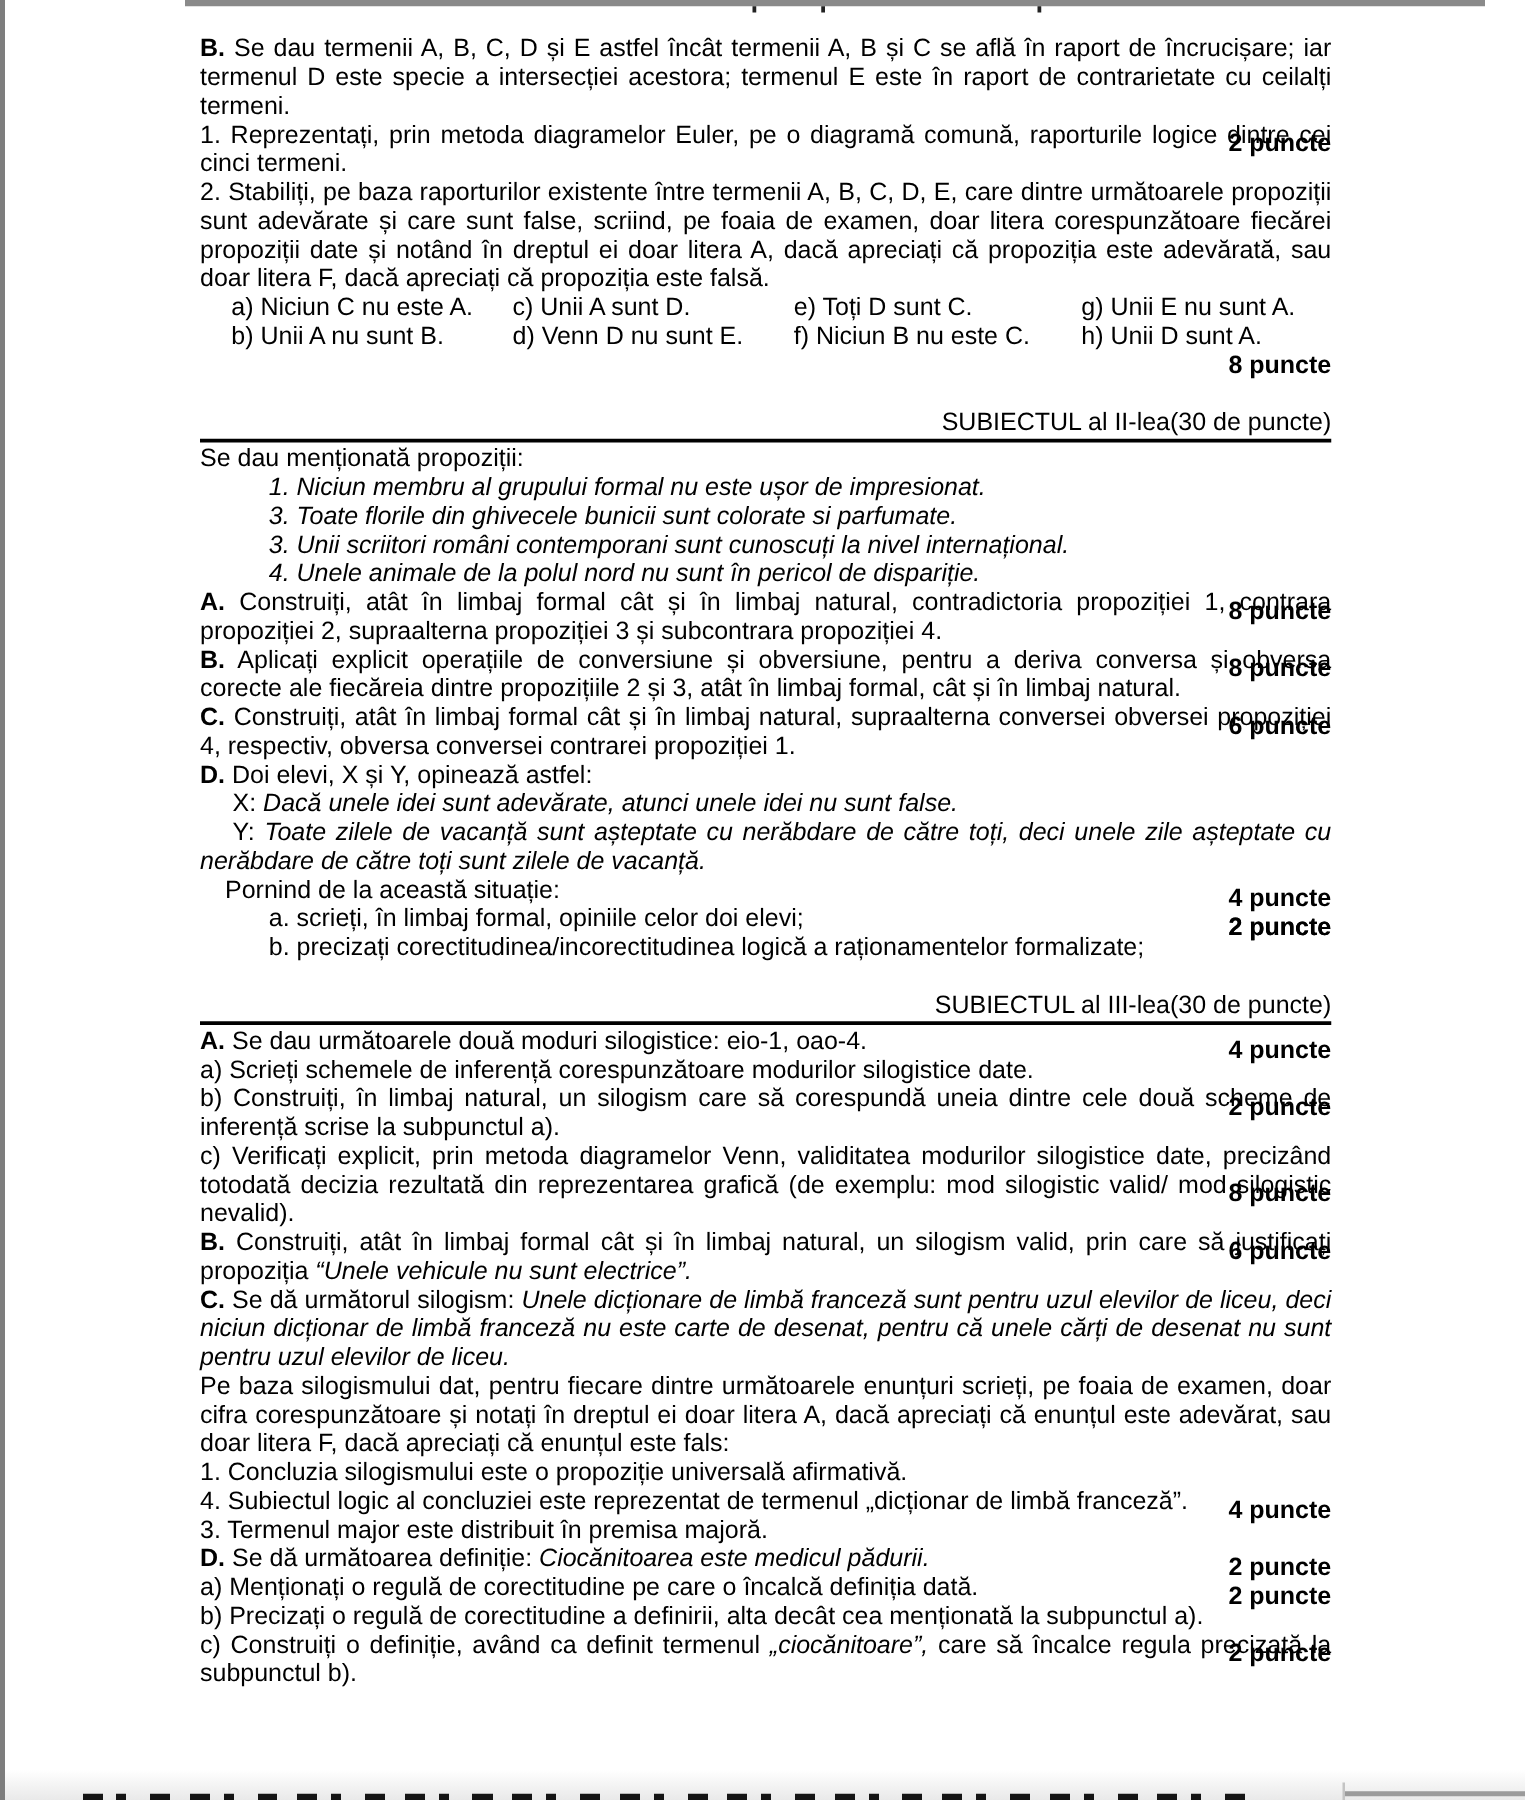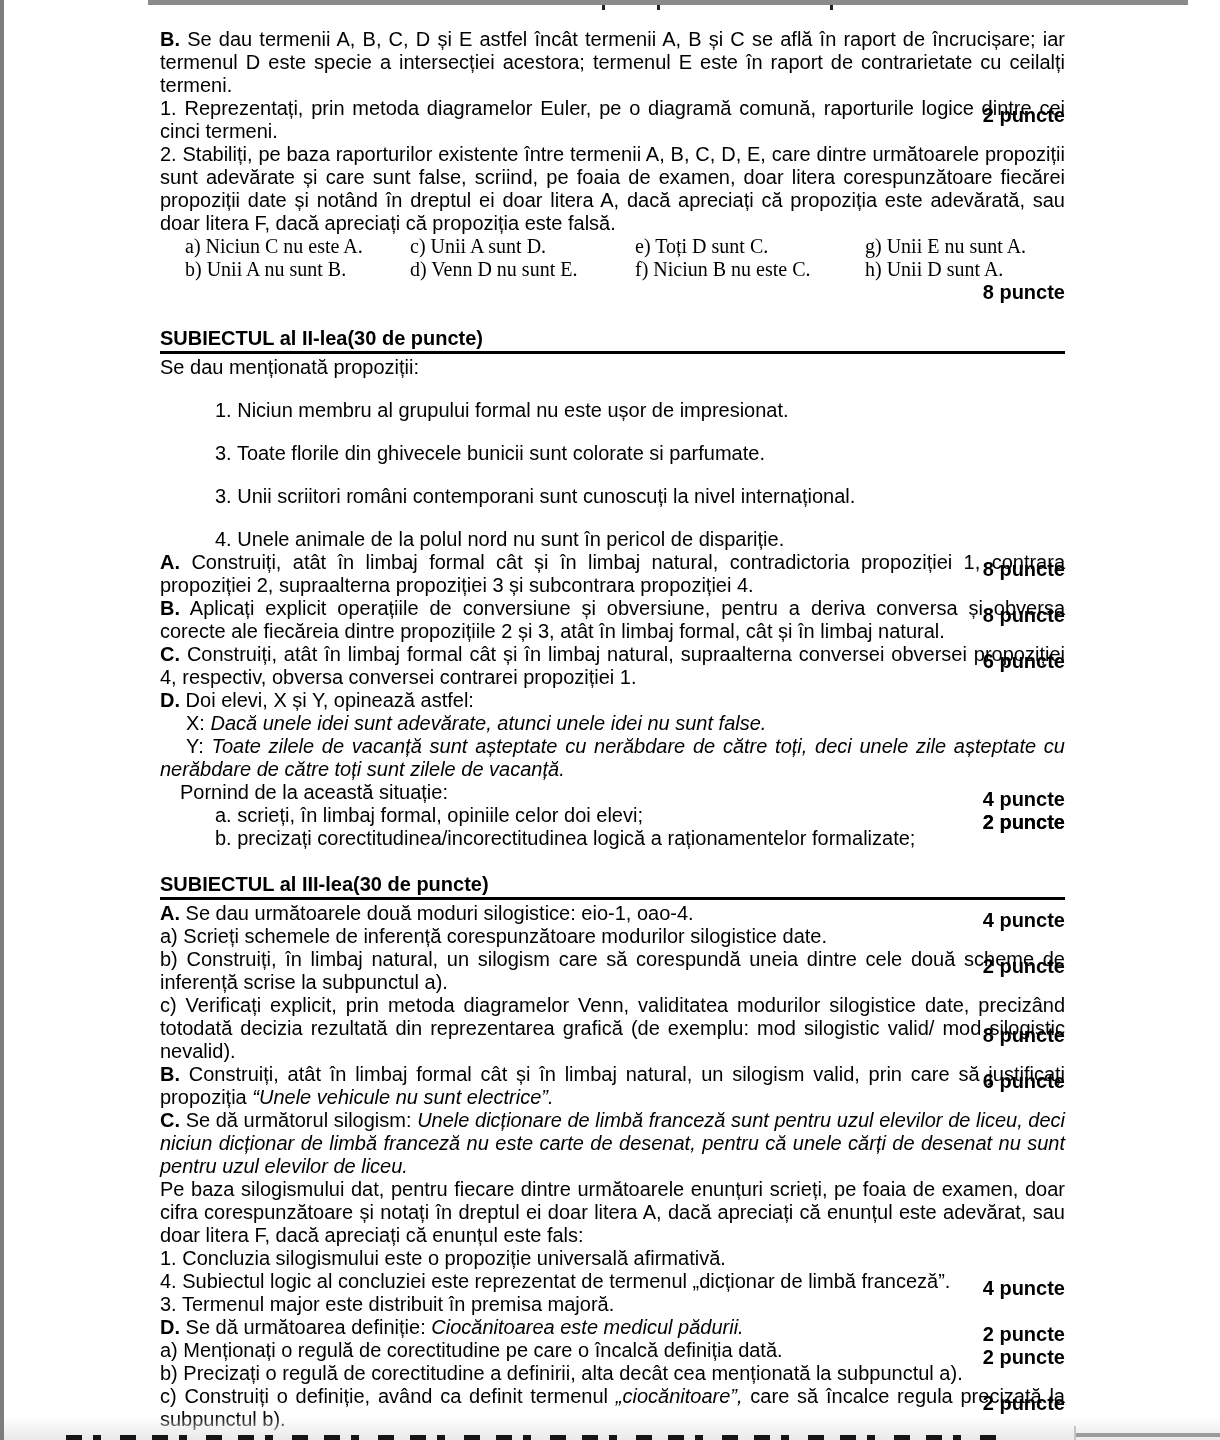--- a/index.html
+++ b/index.html
@@ -10,30 +10,30 @@
     font-size:20px;line-height:23px;
     overflow:hidden;position:relative;
   }
   .content{position:absolute;left:160px;top:28px;width:905px;}
   .p{text-align:justify;position:relative;}
   .b{font-weight:bold;}
   .i{font-style:italic;}
   .pts{position:absolute;right:0;bottom:16px;font-weight:bold;white-space:nowrap;}
   .ptsline{text-align:right;font-weight:bold;}
   .sec-header{
-    display:flex;justify-content:flex-start;
-    font-weight:bold;border-bottom:3px solid #000;
+    display:flex;justify-content:flex-end;
+    font-weight:normal;border-bottom:3px solid #000;
     padding-bottom:1px;margin-top:23px;margin-bottom:2px;
   }
-  .props{padding-left:55px;margin-top:20px;}
+  .props{padding-left:55px;font-style:italic;}
   .indent26{padding-left:26px;}
   .indent20{padding-left:20px;}
   .sub{padding-left:55px;}
   .yline{text-indent:26px;}
-  .opt-grid{display:grid;grid-template-columns:225px 225px 230px auto;padding-left:25px;font-family:Liberation Serif, serif;}
+  .opt-grid{display:grid;grid-template-columns:225px 225px 230px auto;padding-left:25px;}
   
   .edge-bar{position:absolute;left:0;top:0;width:4px;height:1440px;background:#7d7d7d;}
   .top-rule{position:absolute;left:148px;top:0;width:1040px;height:5px;background:#8a8a8a;}
   .tick{position:absolute;top:5px;width:3px;height:5px;background:#222;}
   .tick1{left:602px;}
   .tick2{left:657px;}
   .tick3{left:830px;}
   .bottom-fade{position:absolute;left:4px;bottom:0;width:1216px;height:24px;
     background:linear-gradient(rgba(255,255,255,0),#e9e9e9);}
   .clip-text{position:absolute;left:66px;bottom:0;width:940px;height:5px;

